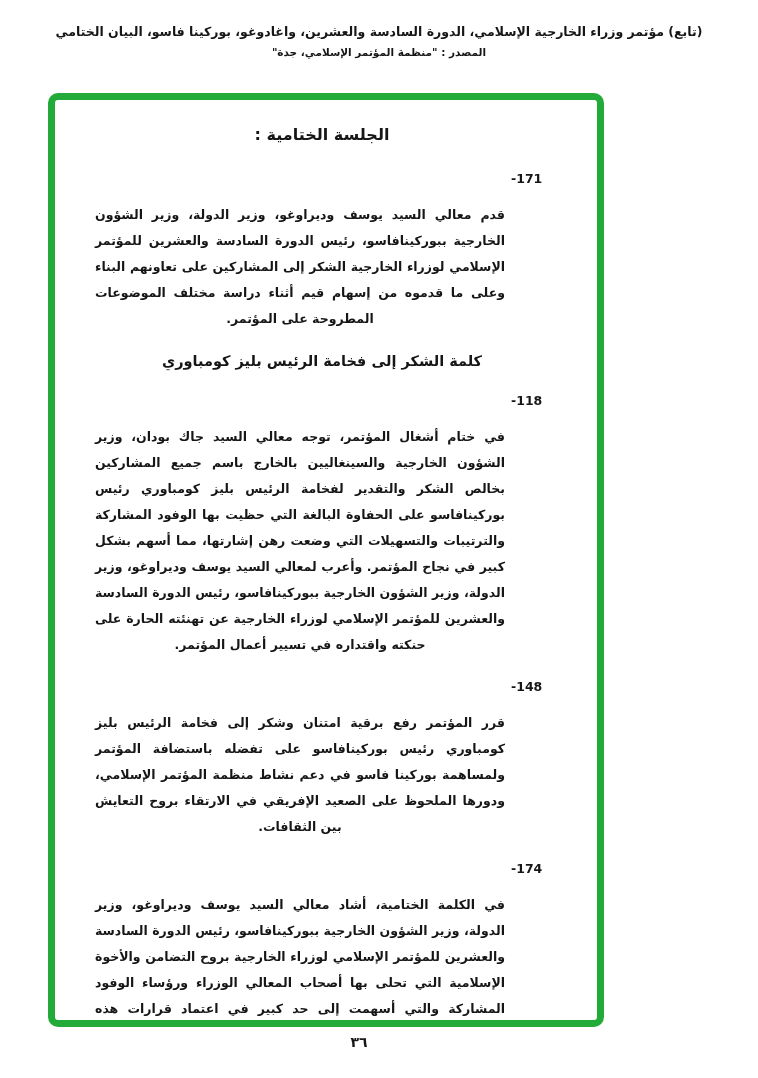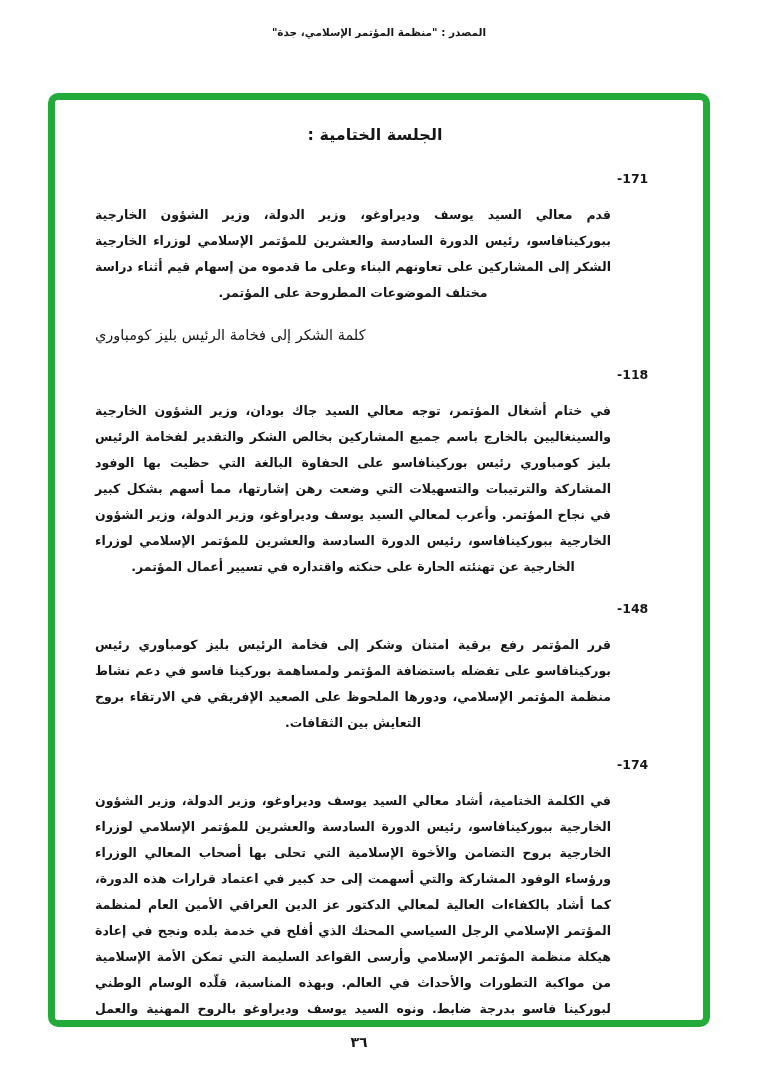--- a/index.html
+++ b/index.html
@@ -27,21 +27,21 @@
   .doc-header .line2 {
     font-size: 10.5px;
     font-weight: 700;
     margin-top: 4px;
   }
 
   
   .frame {
     position: absolute;
     left: 48px; top: 93px;
-    width: 662px; height: 934px;
+    width: 556px; height: 934px;
     border: 7px solid #22ab38;
     border-radius: 10px;
     overflow: hidden;
   }
 
   .content {
     direction: rtl;
     padding: 22px 48px 0 40px;
     font-size: 12.5px;
     font-weight: 700;
@@ -69,23 +69,23 @@
   }
   .para .ptext {
     flex: 1 1 auto;
     text-align: justify;
     text-align-last: center;
     margin-top: 36px;
   }
 
   .sec-heading {
     font-size: 14.5px;
-    font-weight: 400;
+    font-weight: 700;
     margin: 4px 0 14px 0;
-    text-align: left;
+    text-align: center;
   }
 
   .stars {
     direction: ltr;
     text-align: center;
     font-size: 15px;
     letter-spacing: 3px;
     margin: 8px 0 10px 0;
     font-weight: 700;
   }
@@ -105,20 +105,21 @@
     top: 1034px;
     text-align: center;
     font-size: 14px;
     font-weight: 700;
   }
 </style>
 </head>
 <body style="color: rgb(22, 22, 22);">
 
 <div class="doc-header">
+  <div class="line1">(تابع) مؤتمر وزراء الخارجية الإسلامي، الدورة السادسة والعشرين، واغادوغو، بوركينا فاسو، البيان الختامي</div>
   <div class="line2">المصدر :  "منظمة المؤتمر الإسلامي، جدة"</div>
 </div>
 
 <div class="frame" style="border-color: rgb(34, 171, 56);">
   <div class="content">
 
     <div class="session-title">الجلسة الختامية :</div>
 
     <div class="para">
       <span class="pnum">-171</span>

